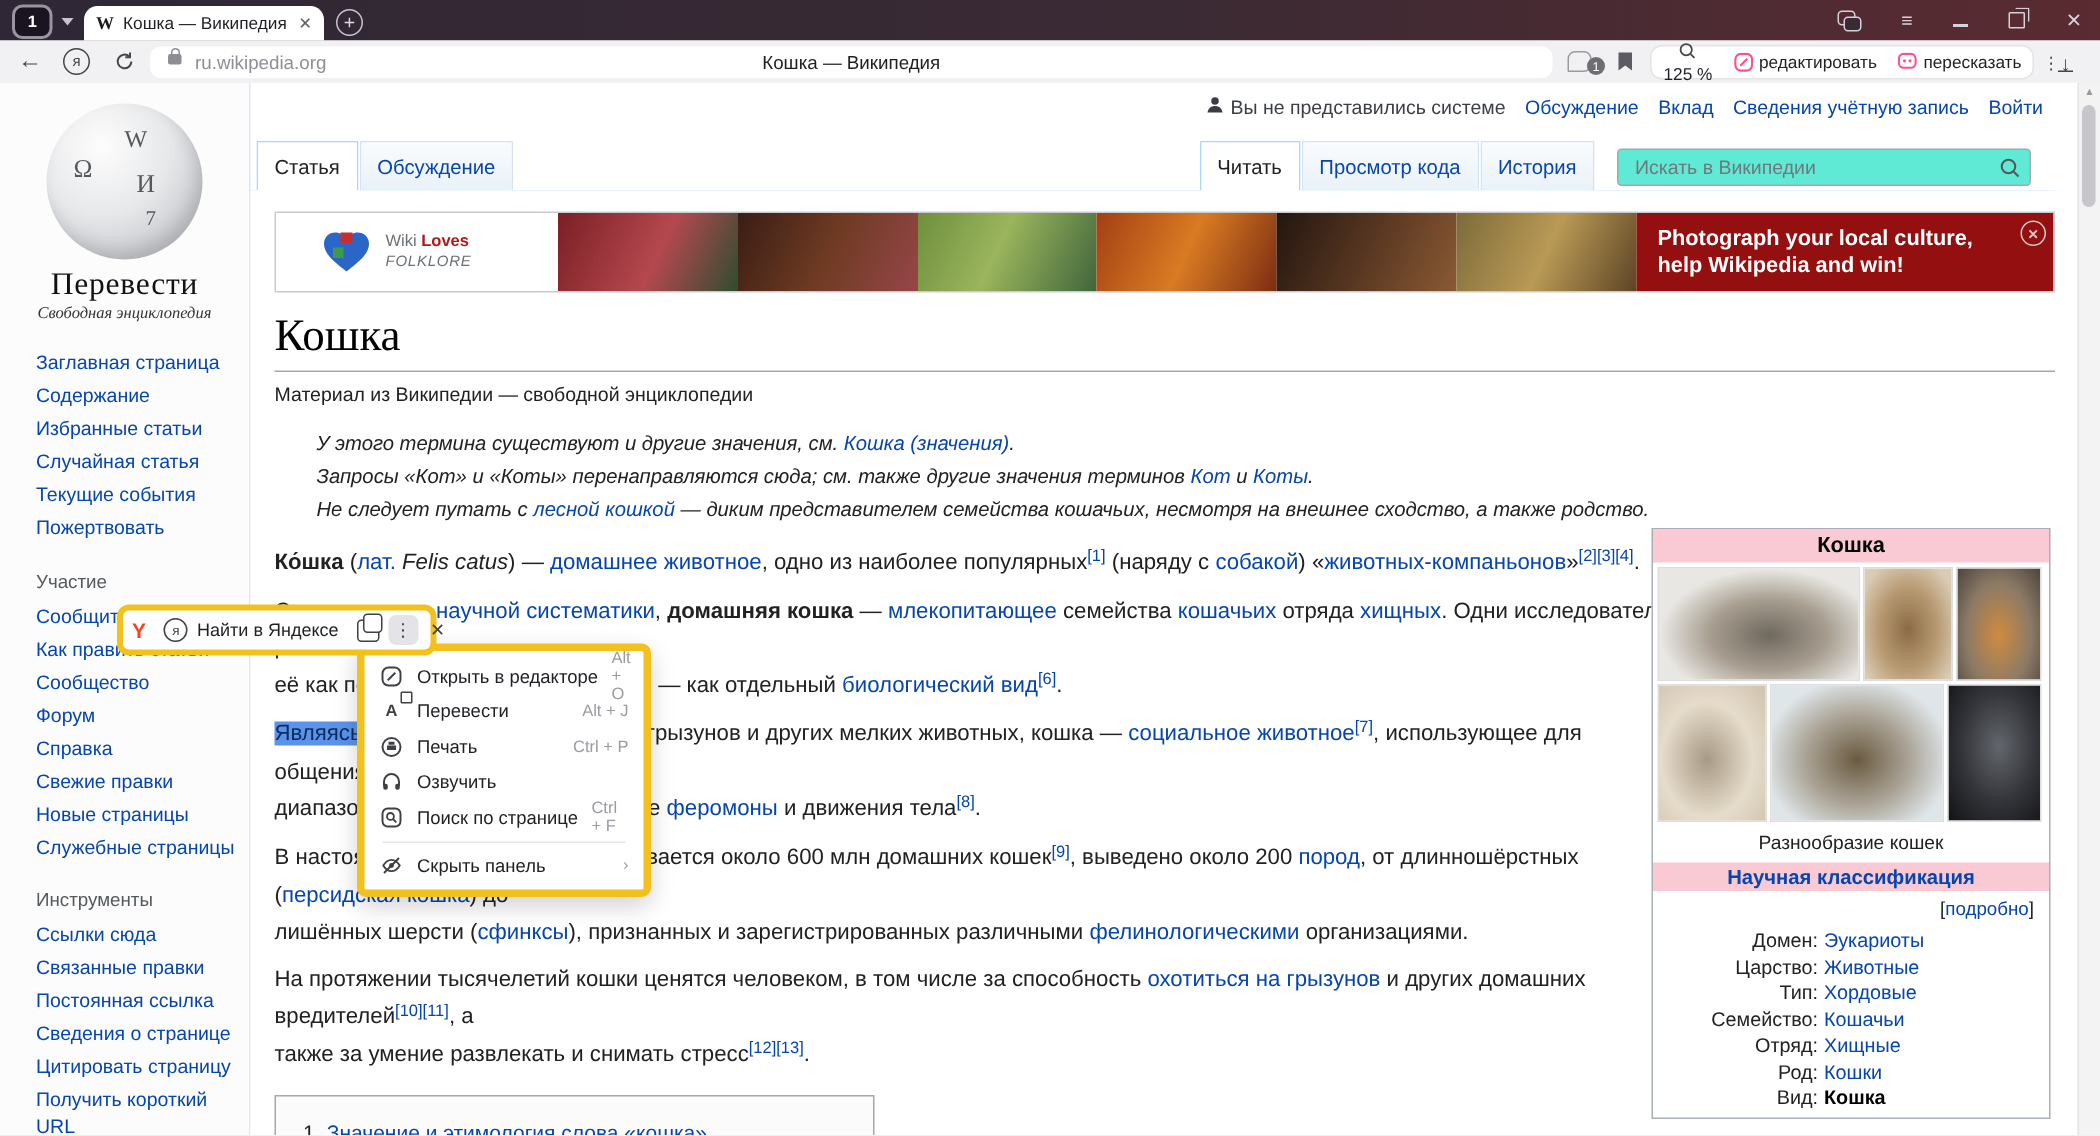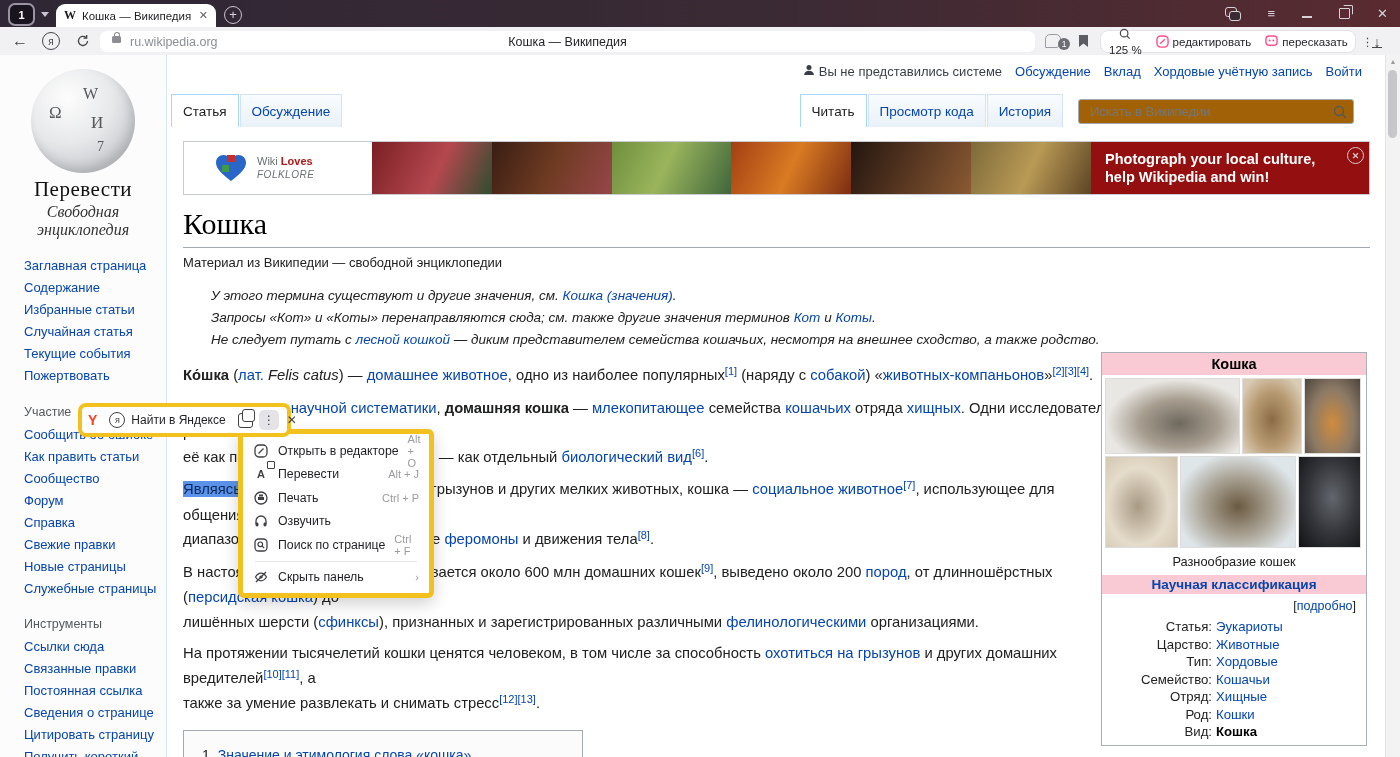--- a/index.html
+++ b/index.html
@@ -59,38 +59,38 @@
   .wscroll .up{position:absolute;top:3px;left:0;width:14px;text-align:center;font-size:7px;color:#9a9aa0;}
   .wthumb{position:absolute;left:2px;top:15px;width:9px;height:68px;background:#c7c7cb;border-radius:5px;}
 
   
   .sidebar{position:absolute;left:0;top:0;width:166px;bottom:0;}
   .globe{width:104px;height:104px;margin:14px auto 4px;border-radius:50%;position:relative;
     background:radial-gradient(circle at 35% 28%,#fdfdfd 0%,#e7e8ea 45%,#c9cbcf 75%,#b3b5ba 100%);
     box-shadow:inset -4px -6px 10px rgba(0,0,0,.12);}
   .globe span{position:absolute;font-family:"Liberation Serif",serif;color:#55585c;}
   .wordmark{text-align:center;font-family:"Liberation Serif",serif;font-size:21px;color:#111;letter-spacing:.5px;}
-  .wordsub{text-align:center;font-family:"Liberation Serif",serif;font-style:italic;font-size:16px;color:#333;margin-top:1px;}
+  .wordsub{text-align:center;font-family:"Liberation Serif",serif;font-style:italic;font-size:11px;color:#333;margin-top:1px;}
   .sidenav{padding:18px 6px 0 24px;}
   .snl{display:block;font-size:13px;color:#0645ad;line-height:17.5px;margin:0 0 4.5px;cursor:pointer;}
   .side-sec{margin-top:20px;}
   .side-sec-title{color:#54595d;font-size:12.5px;margin-bottom:7px;}
 
   
   .content{position:absolute;left:166px;top:0;right:14px;bottom:0;background:#fff;border-left:1px solid #dce8f1;}
   .userbar{position:absolute;top:9px;right:24px;display:flex;align-items:center;gap:13px;font-size:13px;}
   .ub-status{color:#3a3e44;display:flex;align-items:flex-start;gap:4px;}
   .ub-link{color:#0645ad;cursor:pointer;}
   .tabrow{position:absolute;top:39px;left:0;right:16px;height:33px;border-bottom:1px solid #a7d7f9;display:flex;align-items:flex-end;}
   .wtab{height:32px;padding:0 11px;display:flex;align-items:center;font-size:13.5px;color:#0645ad;cursor:pointer;
     background:linear-gradient(#f9fcfe,#e9f1f8);border:1px solid #d3e3f1;border-bottom:none;margin-right:1px;border-radius:1px 1px 0 0;}
   .wtab.active{background:#fff;color:#222;border-color:#a7d7f9;box-shadow:0 1px 0 #fff;}
   .tabs-left{margin-left:4px;display:flex;}
   .tabs-right{margin-left:auto;display:flex;align-items:flex-end;}
-  .searchbox{width:276px;height:25px;margin:0 16px 3px 14px;border:1px solid #a2a9b1;border-radius:3px;background:#a16207;
+  .searchbox{width:276px;height:25px;margin:0 16px 3px 14px;border:1px solid #a2a9b1;border-radius:3px;background:#5eead4;
     display:flex;align-items:center;padding:0 6px 0 9px;box-sizing:border-box;gap:20px;}
   .searchbox input{border:none;outline:none;flex:1;font-size:13px;font-family:"Liberation Sans",sans-serif;color:#222;background:transparent;}
   .searchbox input::placeholder{color:#72777d;}
 
   .surface{position:absolute;top:72px;left:0;right:0;bottom:0;background:#fff;padding:14px 16px;overflow:hidden;box-sizing:border-box;}
 
   
   .banner{height:52px;border:1px solid #c8ccd1;display:flex;overflow:hidden;margin-bottom:12px;}
   .b-logo{width:188px;background:#fff;display:flex;align-items:center;gap:9px;padding-left:30px;box-sizing:border-box;}
   .b-brand{font-size:11px;color:#6a6f74;line-height:13px;}
@@ -319,21 +319,21 @@
       <div class="userbar">
         <span class="ub-status">
           <svg width="12" height="12" viewBox="0 0 12 12">
               <circle cx="6" cy="3.4" r="2.5" fill="#3a3e44"></circle>
               <path d="M1 11c.5-3 2.5-4.3 5-4.3S10.5 8 11 11z" fill="#3a3e44"></path>
             </svg>
           <span>Вы не представились системе</span>
         </span>
         <span class="ub-link">Обсуждение</span>
         <span class="ub-link">Вклад</span>
-        <span class="ub-link">Хордовые учётную запись</span>
+        <span class="ub-link">Сведения учётную запись</span>
         <span class="ub-link">Войти</span>
       </div>
 
       <div class="tabrow">
         <div class="tabs-left">
           <div class="wtab active">Статья</div>
           <div class="wtab">Обсуждение</div>
         </div>
         <div class="tabs-right">
           <div class="wtab active">Читать</div>
@@ -414,21 +414,21 @@
               <div class="ct5"></div>
               <div class="ct6"></div>
             </div>
           </div>
           <div class="ib-caption">Разнообразие кошек</div>
           <div class="ib-sci">Научная классификация</div>
           <div class="ib-detail"><span class="seg-p">[</span><span class="seg-l">подробно</span><span class="seg-p">]</span></div>
           <div class="ib-tax">
 
               <div class="ib-trow">
-                <span class="lbl">Статья:</span>
+                <span class="lbl">Домен:</span>
                 <span class="val tax-link">Эукариоты</span>
               </div>
 
               <div class="ib-trow">
                 <span class="lbl">Царство:</span>
                 <span class="val tax-link">Животные</span>
               </div>
 
               <div class="ib-trow">
                 <span class="lbl">Тип:</span>

